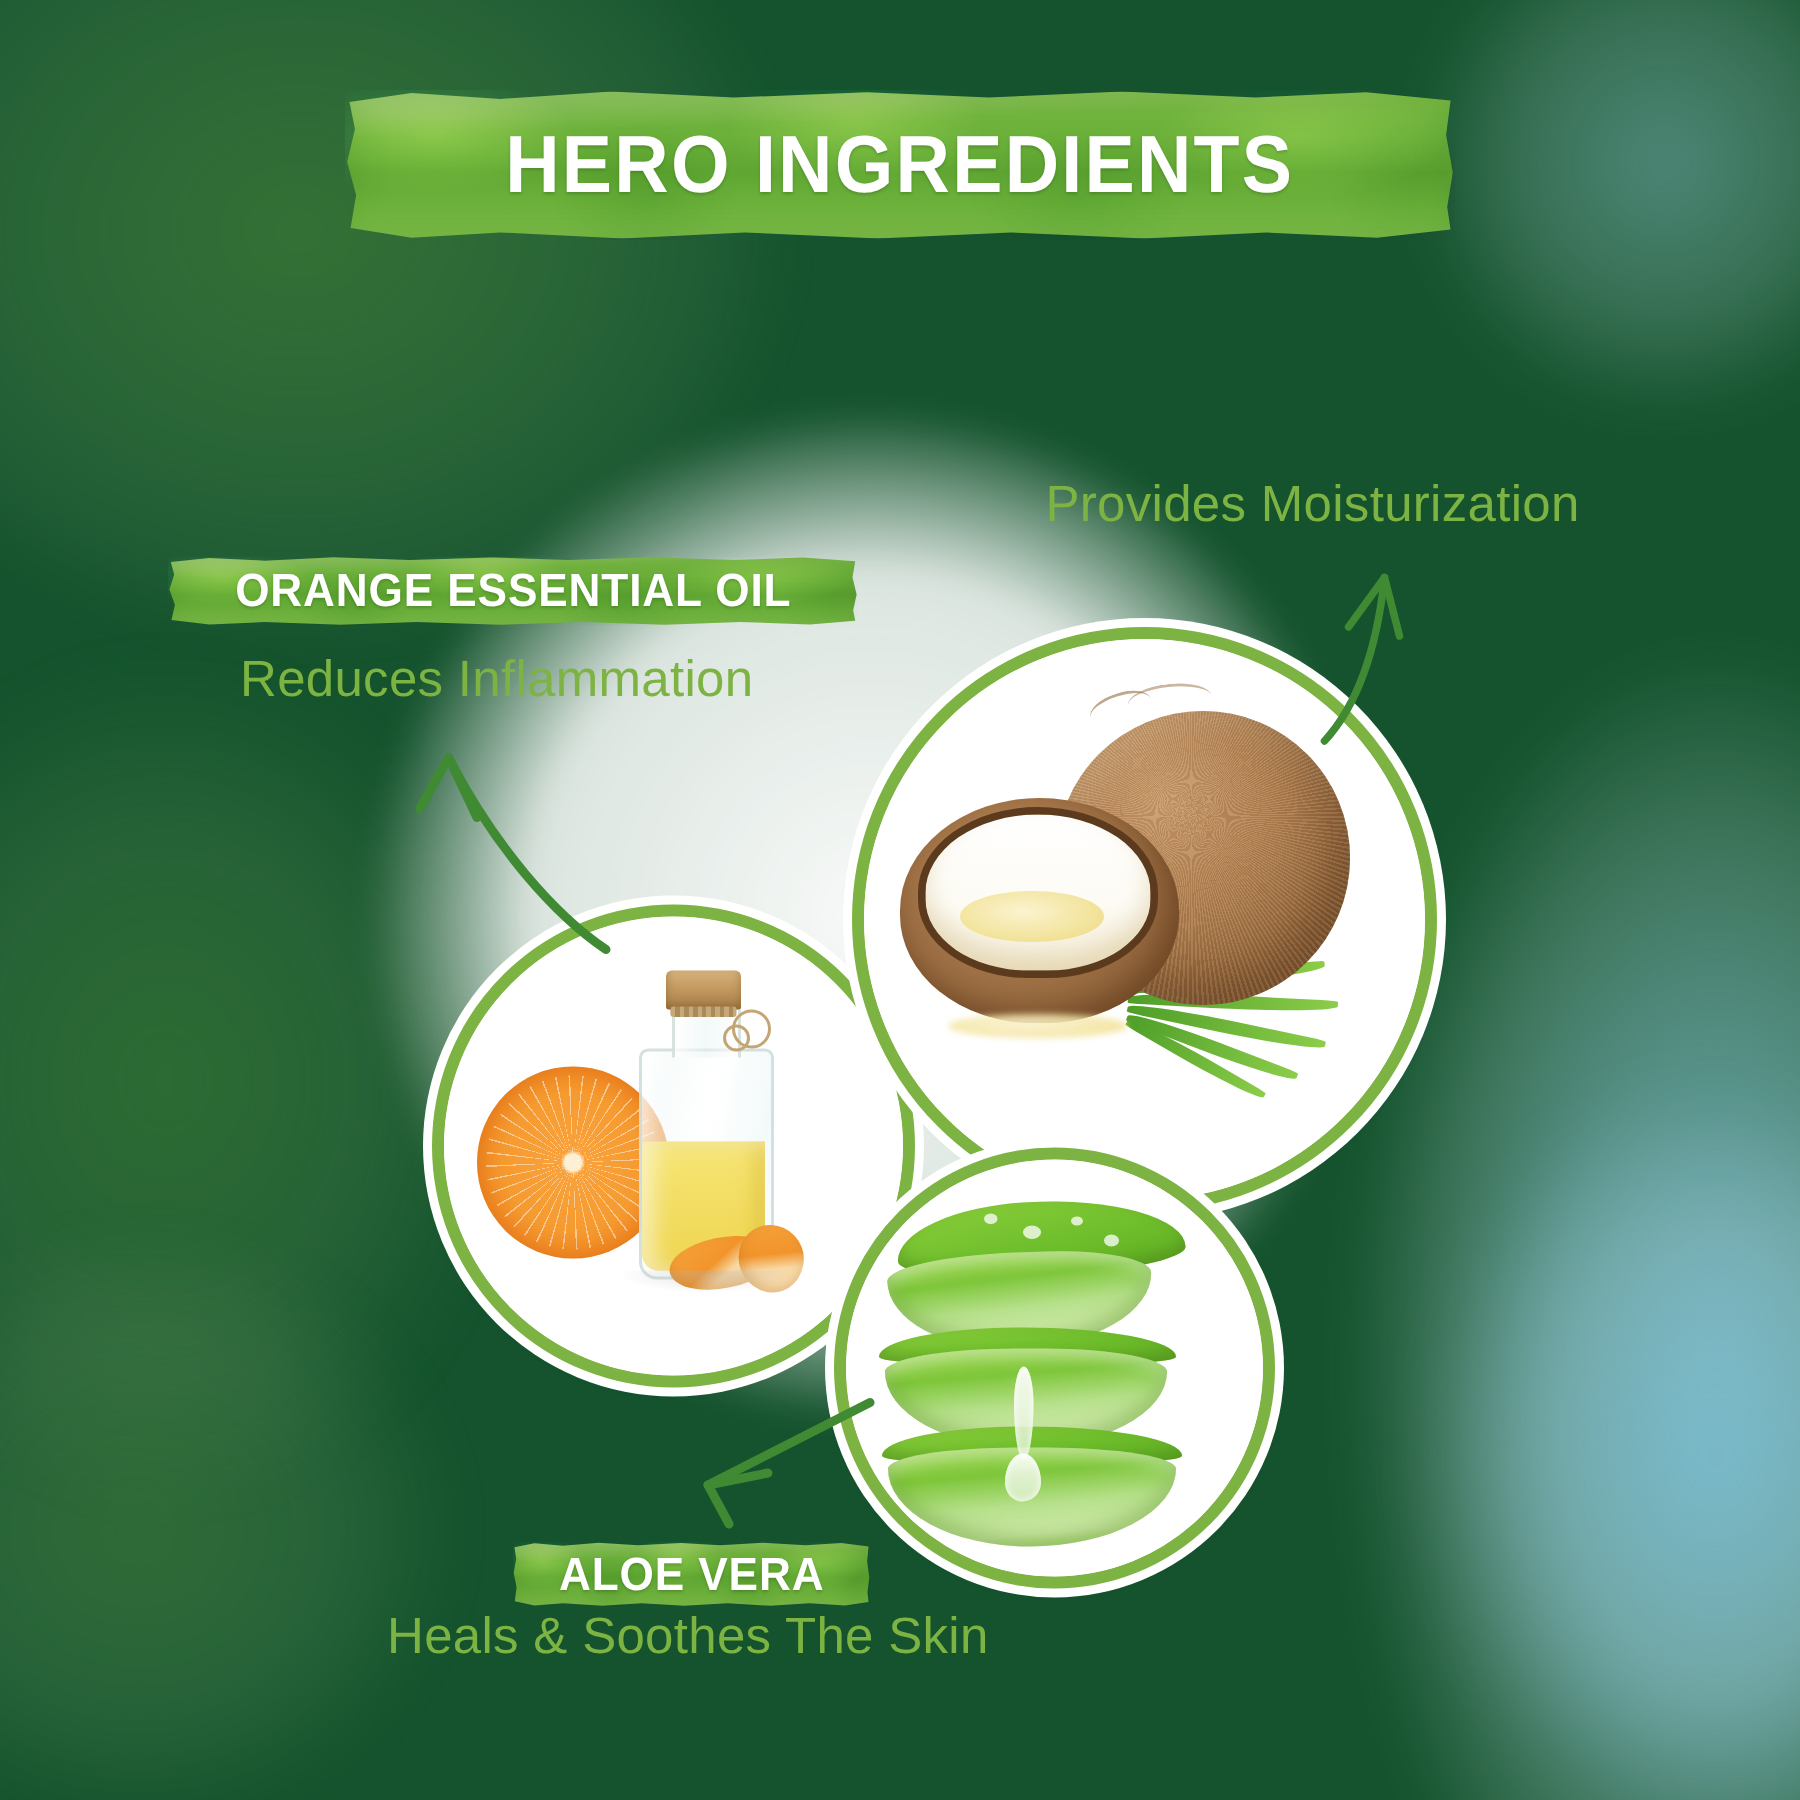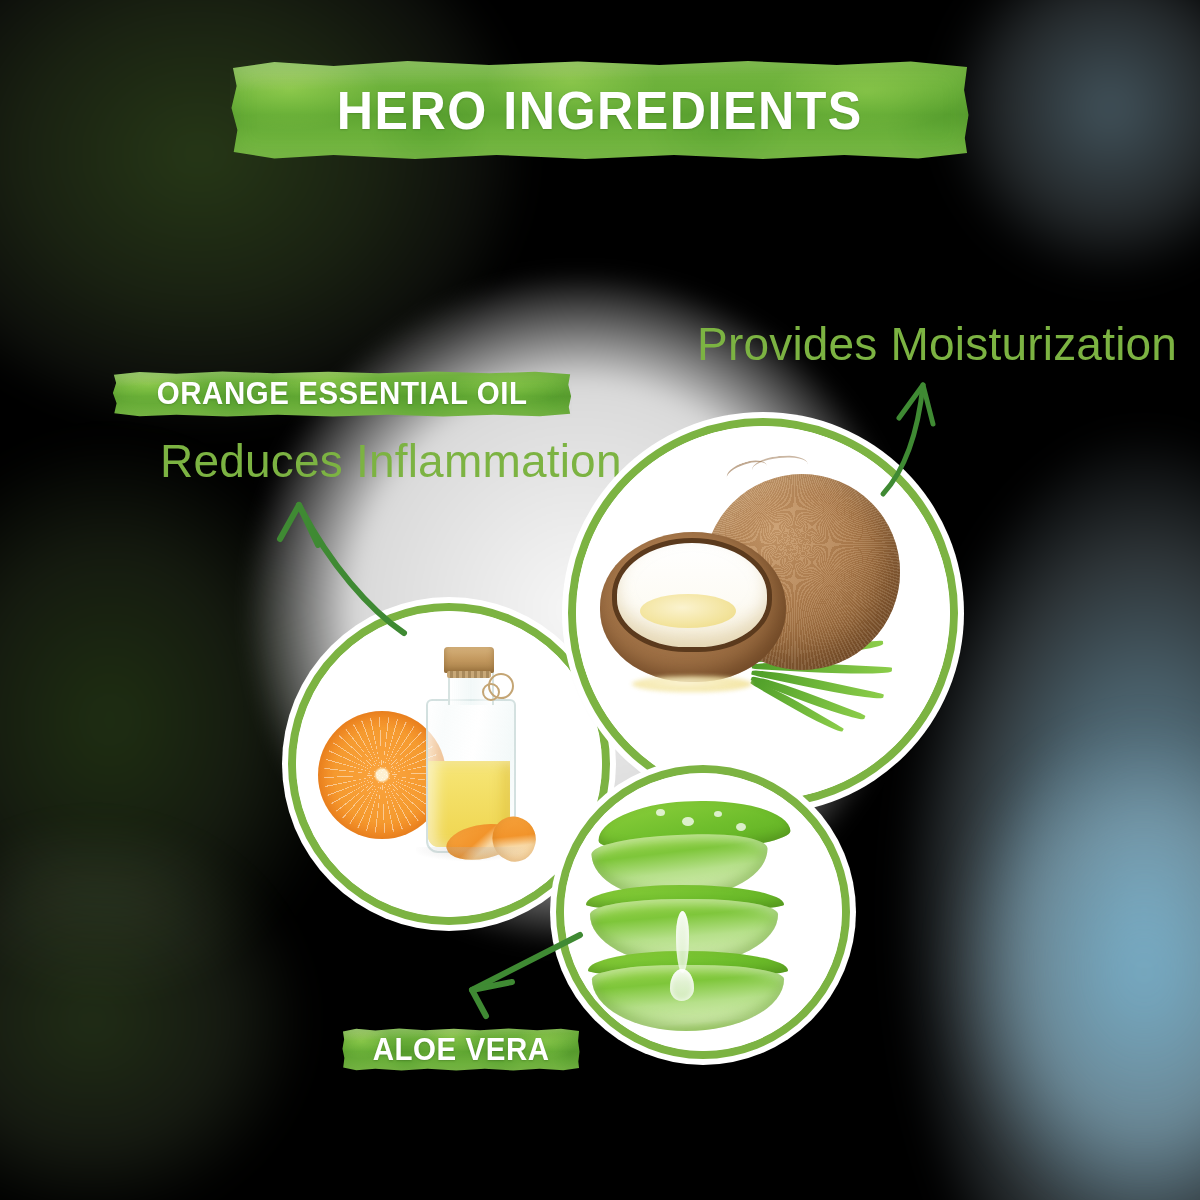--- a/index.html
+++ b/index.html
@@ -1,21 +1,21 @@
 <!DOCTYPE html>
 <html><head>
 <meta charset="utf-8">
 <style>
   html,body{margin:0;padding:0;}
   body{
     width:1200px;height:1200px;overflow:hidden;
     font-family:"Liberation Sans", sans-serif;
     background:#ffffff;position:relative;
   }
-  #stage{position:absolute;inset:0;width:1200px;height:1200px;overflow:hidden;background:#000000;}
+  #stage{position:absolute;inset:0;width:1200px;height:1200px;overflow:hidden;background:#14532d;}
 
   
   .wash{position:absolute;pointer-events:none;}
   .wash-green-tl{
     left:-120px;top:-140px;width:760px;height:700px;
     background:radial-gradient(ellipse 55% 50% at 42% 42%, rgba(126,184,74,.30) 0%, rgba(150,196,104,.17) 42%, rgba(190,219,160,.07) 66%, rgba(255,255,255,0) 80%);
     filter:blur(14px);
   }
   .wash-green-l{
     left:-200px;top:330px;width:620px;height:780px;
@@ -87,21 +87,21 @@
     font-family:"Liberation Sans Narrow","Liberation Sans",sans-serif;
     transform:scaleX(.93);}
 
   .ing-banner .txt{font-size:31px;letter-spacing:.6px;transform:scaleX(.95);}
   #coconut-banner{left:725px;top:254px;width:312px;height:47px;}
   #orange-banner{left:112px;top:371px;width:460px;height:46px;text-align:center;}
   #aloe-banner{left:342px;top:1028px;width:238px;height:43px;}
 
   
   .subtitle{
-    position:absolute;color:#7cb342;font-size:46px;font-weight:400;
+    position:absolute;color:#7cb342;font-size:34px;font-weight:400;
     white-space:nowrap;letter-spacing:.2px;
   }
   #coconut-sub{left:697px;top:317px;}
   #orange-sub{left:160px;top:434px;}
   #aloe-sub{left:258px;top:1072px;}
 
   
   .circle{
     position:absolute;border-radius:50%;overflow:hidden;
     background:#ffffff;
@@ -313,14 +313,15 @@
     <div class="grain"></div>
     <span class="txt">ORANGE ESSENTIAL OIL</span>
   </div>
   <div class="subtitle" id="orange-sub">Reduces Inflammation</div>
 
   <div class="banner ing-banner" id="aloe-banner">
     <div class="brush"></div>
     <div class="grain"></div>
     <span class="txt">ALOE VERA</span>
   </div>
+  <div class="subtitle" id="aloe-sub">Heals &amp; Soothes The Skin</div>
 
 </div>
 
 </body></html>

